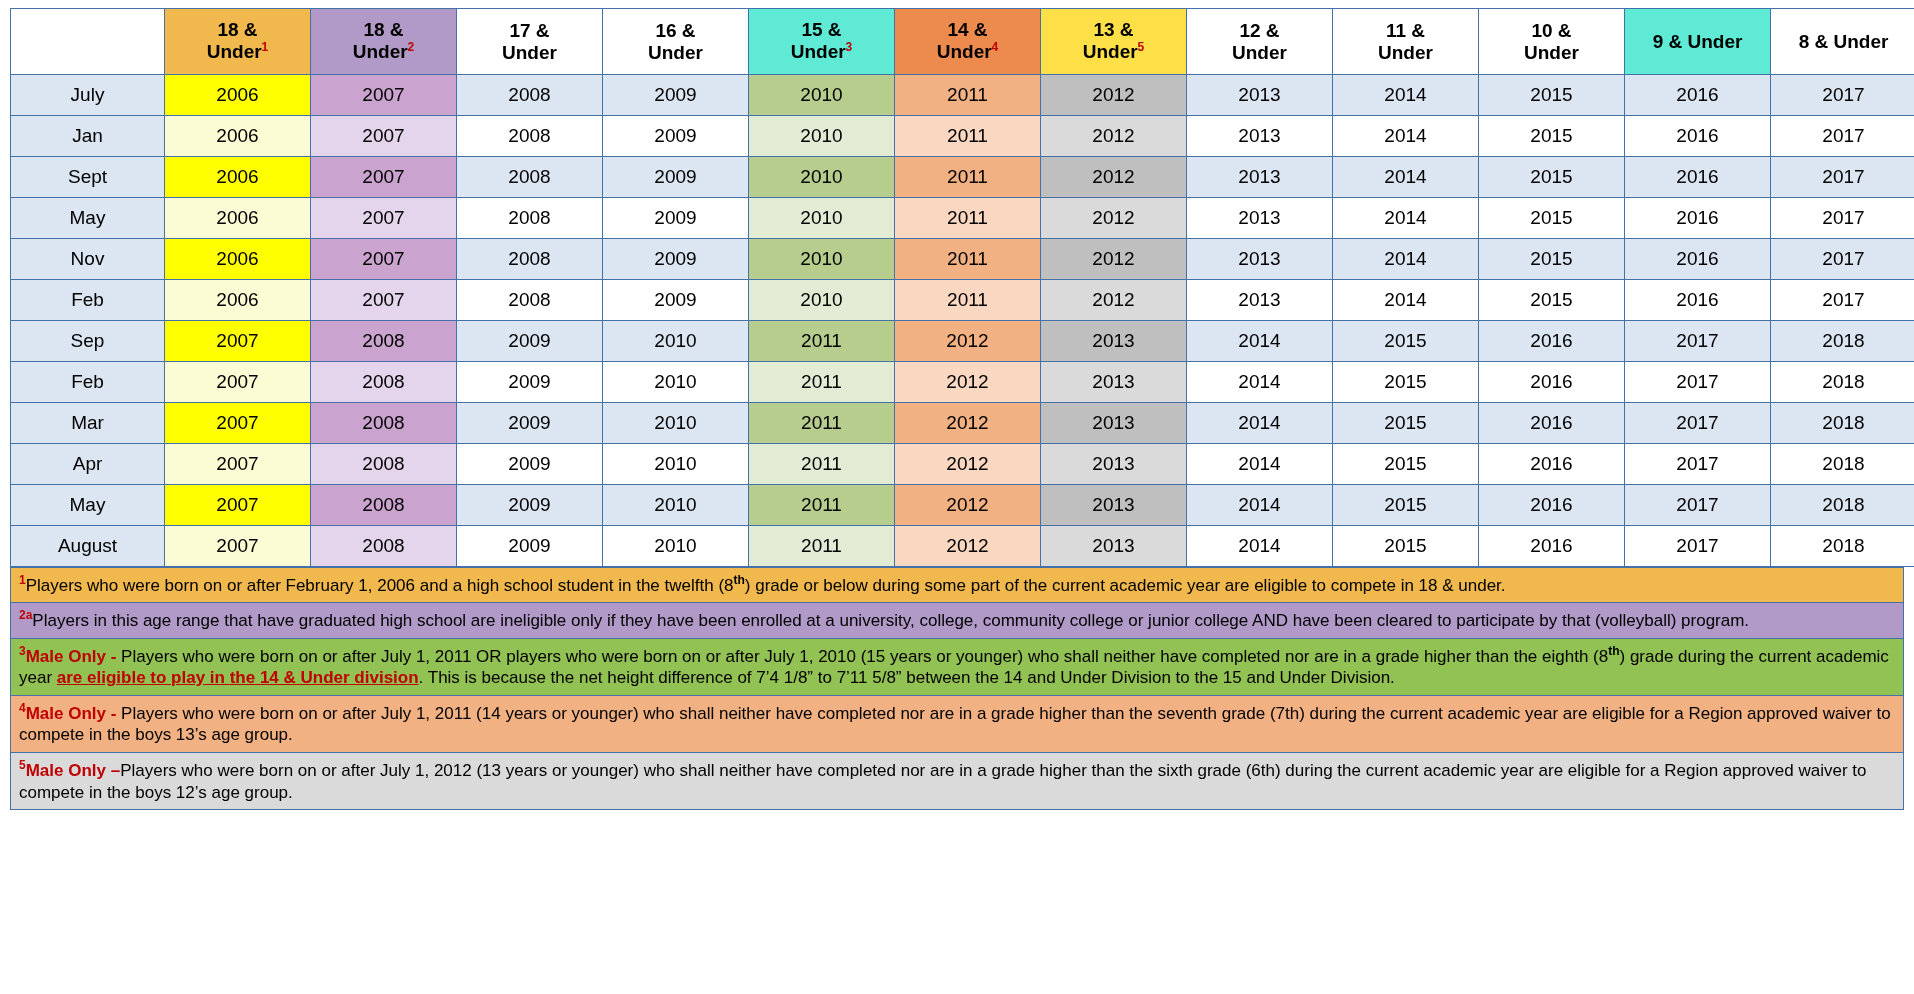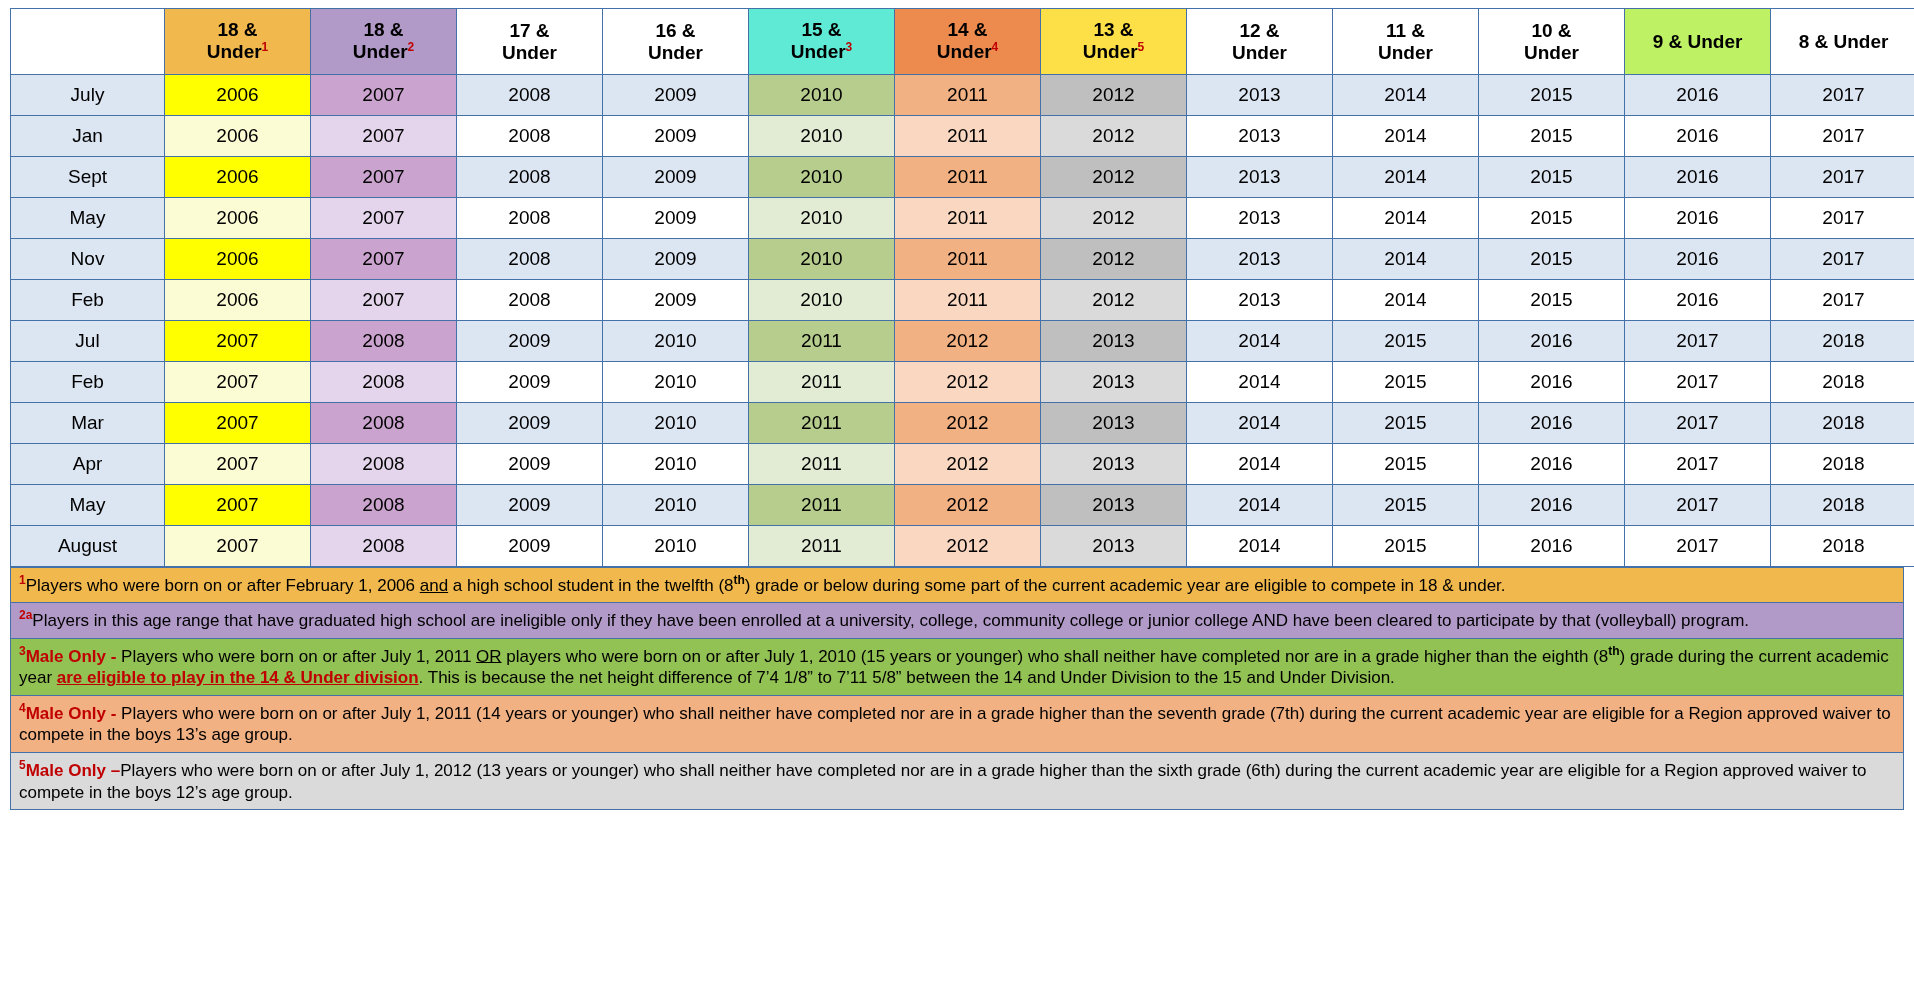--- a/index.html
+++ b/index.html
@@ -51,21 +51,21 @@
     border-top: none;
     padding: 5px 8px 6px 8px;
     font-size: 17px;
     line-height: 1.28;
     color: #000000;
   }
   .note:first-child { border-top: 1px solid #4472a8; }
   .note p { margin: 0; }
   .note sup.n { color: #c00000; font-weight: bold; font-size: 12px; }
   .maleonly { color: #c00000; font-weight: bold; }
-  .u { text-decoration: underline; }
+  .u { }
   .redu { color: #c00000; font-weight: bold; text-decoration: underline; }
 </style>
 </head>
 <body>
 
 <div id="page">
 
   <table class="age-table">
     <colgroup id="colgroup">
         <col style="width: 154px;">
@@ -88,21 +88,21 @@
           <th class="hdr" style="background: rgb(240, 184, 77);">18 &amp;<br>Under<sup>1</sup></th>
           <th class="hdr" style="background: rgb(178, 154, 200);">18 &amp;<br>Under<sup>2</sup></th>
           <th class="hdr" style="background: rgb(255, 255, 255);">17 &amp;<br>Under</th>
           <th class="hdr" style="background: rgb(255, 255, 255);">16 &amp;<br>Under</th>
           <th class="hdr" style="background: #5eead4;">15 &amp;<br>Under<sup>3</sup></th>
           <th class="hdr" style="background: rgb(237, 139, 79);">14 &amp;<br>Under<sup>4</sup></th>
           <th class="hdr" style="background: #fde047;">13 &amp;<br>Under<sup>5</sup></th>
           <th class="hdr" style="background: rgb(255, 255, 255);">12 &amp;<br>Under</th>
           <th class="hdr" style="background: rgb(255, 255, 255);">11 &amp;<br>Under</th>
           <th class="hdr" style="background: rgb(255, 255, 255);">10 &amp;<br>Under</th>
-          <th class="hdr" style="background: #bef264; margin-left: 28px;">9 &amp; Under</th>
+          <th class="hdr" style="background: #5eead4; margin-left: 28px;">9 &amp; Under</th>
           <th class="hdr" style="background: rgb(255, 255, 255);">8 &amp; Under</th>
         </tr>
     </thead>
     <tbody id="table-body">
         <tr>
           <td class="month">July</td>
           <td style="background: rgb(255, 255, 0);">2006</td>
           <td style="background: rgb(203, 163, 207);">2007</td>
           <td style="background: rgb(220, 229, 242);">2008</td>
           <td style="background: rgb(220, 229, 242);">2009</td>
@@ -184,21 +184,21 @@
           <td style="background: rgb(226, 236, 213);">2010</td>
           <td style="background: rgb(250, 215, 192);">2011</td>
           <td style="background: rgb(218, 218, 218);">2012</td>
           <td style="background: rgb(255, 255, 255);">2013</td>
           <td style="background: rgb(255, 255, 255);">2014</td>
           <td style="background: rgb(255, 255, 255);">2015</td>
           <td style="background: rgb(255, 255, 255);">2016</td>
           <td style="background: rgb(255, 255, 255);">2017</td>
         </tr>
         <tr>
-          <td class="month">Jul</td>
+          <td class="month">Sep</td>
           <td style="background: rgb(255, 255, 0);">2007</td>
           <td style="background: rgb(203, 163, 207);">2008</td>
           <td style="background: rgb(220, 229, 242);">2009</td>
           <td style="background: rgb(220, 229, 242);">2010</td>
           <td style="background: rgb(182, 205, 142);">2011</td>
           <td style="background: rgb(242, 177, 131);">2012</td>
           <td style="background: rgb(191, 191, 191);">2013</td>
           <td style="background: rgb(220, 229, 242);">2014</td>
           <td style="background: rgb(220, 229, 242);">2015</td>
           <td style="background: rgb(220, 229, 242);">2016</td>

